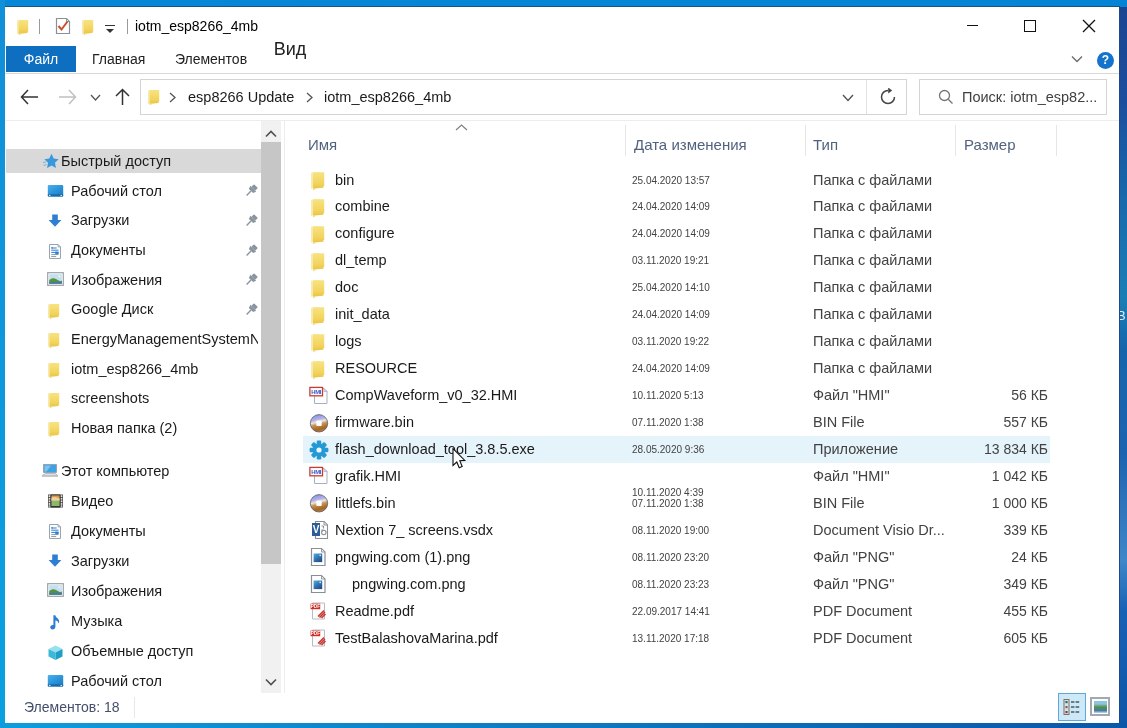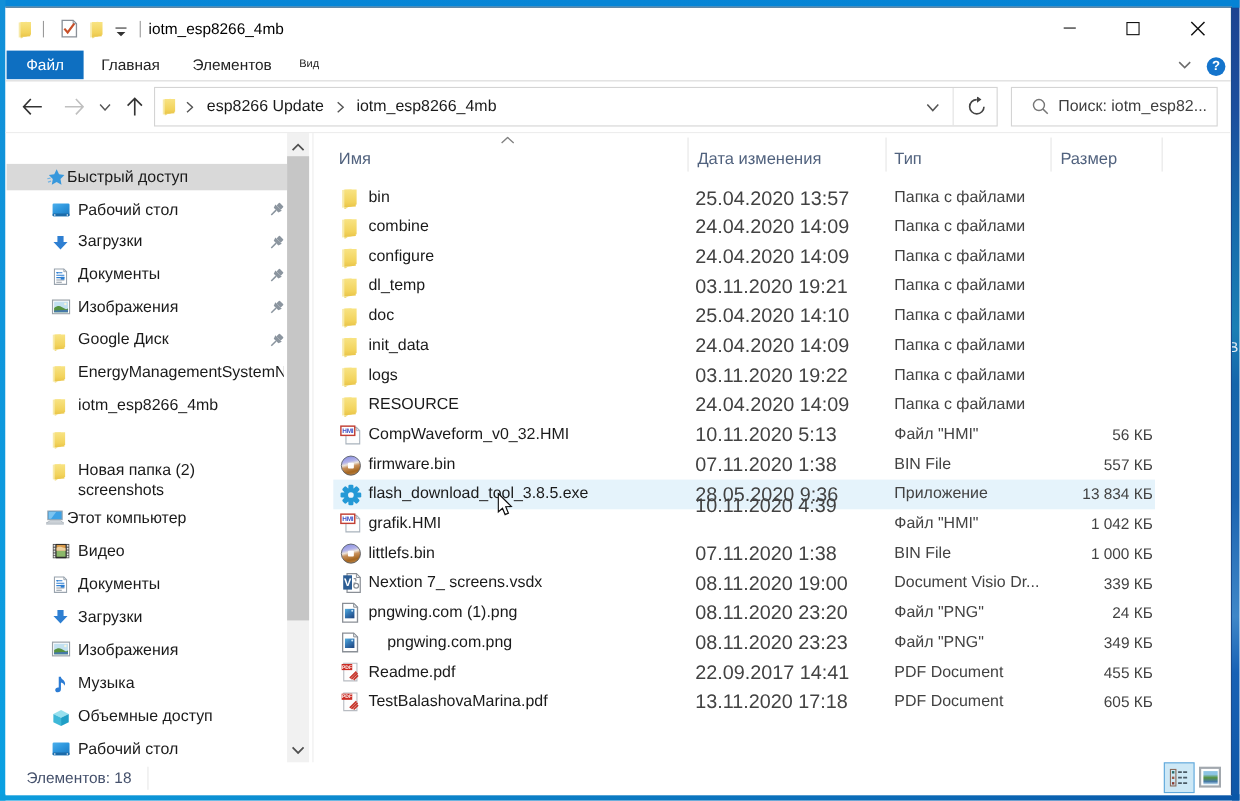--- a/index.html
+++ b/index.html
@@ -1,20 +1,20 @@
 <!DOCTYPE html>
 <html><head><meta charset="utf-8"><title>iotm_esp8266_4mb</title>
 <style>
 * { margin:0; padding:0; box-sizing:border-box; }
 html,body { width:1127px; height:728px; overflow:hidden; }
 body { position:relative; font-family:"Liberation Sans",sans-serif; background:#fff; -webkit-font-smoothing:antialiased; }
 .abs { position:absolute; }
 .icon svg { display:block; }
 .ntxt { font-size:14.5px; color:#1a1a1a; line-height:27px; white-space:nowrap; }
-.gtxt { font-size:18px; color:#424242; line-height:27px; white-space:nowrap; }
+.gtxt { font-size:10px; color:#424242; line-height:27px; white-space:nowrap; }
 .ttxt { font-size:14.5px; color:#424242; line-height:27px; white-space:nowrap; }
 .rtxt { font-size:14px; color:#424242; line-height:27px; text-align:right; }
 .stxt { font-size:14.5px; color:#1a1a1a; line-height:24px; white-space:nowrap; }
 .htxt { font-size:15px; color:#51627e; white-space:nowrap; }
 </style></head>
 <body>
 
 <div class="abs" style="left:1120px;top:0;width:7px;height:728px;background:linear-gradient(#1c4390,#1b4f9e 14%,#1769ab 27%,#1a7fb5 41%,#1565ab 48%,#1c63b0 62%,#3f87c8 77%,#1761b5 84%,#0e56a6)"></div>
 <div class="abs" style="left:0;top:0;width:1127px;height:7px;background:linear-gradient(to right,#0787d8,#0583d4)"></div>
 <div class="abs" style="left:0;top:0;width:5px;height:728px;background:linear-gradient(#118fd8,#0aa0e2)"></div>
@@ -67,21 +67,21 @@
 <div class="abs" style="left:967px;top:25px;width:11px;height:1.4px;background:#111"></div>
 <div class="abs" style="left:1024px;top:20px;width:12px;height:12px;border:1.4px solid #111"></div>
 <svg class="abs" style="left:1082px;top:19px" width="14" height="14" viewBox="0 0 14 14">
     <path d="M1 1 L13 13 M13 1 L1 13" stroke="#111" stroke-width="1.3"></path>
   </svg>
 
 <div class="abs" style="left:6px;top:46px;width:70px;height:26px;background:#0e6fc1"></div>
 <div class="abs" style="left:6px;top:46px;width:70px;height:26px;font-size:14px;color:#fff;text-align:center;line-height:26px">Файл</div>
 <div class="abs" style="left:92px;top:46px;width:50px;height:26px;font-size:14px;color:#222;text-align:right;line-height:26px">Главная</div>
 <div class="abs" style="left:168px;top:46px;width:86px;height:26px;font-size:14px;color:#222;text-align:center;line-height:26px">Элементов</div>
-<div class="abs" style="left:272px;top:46px;width:36px;height:26px;font-size:10px;color:#222;line-height:26px">Вид</div>
+<div class="abs" style="left:272px;top:36px;width:36px;height:26px;font-size:18px;color:#222;text-align:center;line-height:26px">Вид</div>
 <div class="abs" style="left:5px;top:72.5px;width:1114px;height:1px;background:#d8d8d8"></div>
 <svg class="abs" style="left:1070px;top:55px" width="14" height="9" viewBox="0 0 14 9">
     <path d="M2 1.5 L7 6.5 L12 1.5" stroke="#6d6d6d" stroke-width="1.4" fill="none"></path>
   </svg>
 <div class="abs" style="left:1097px;top:51.5px;width:17px;height:17px;border-radius:50%;background:#1474cc"></div>
 <div class="abs" style="left:1097px;top:51.5px;width:17px;height:17px;font-size:12px;font-weight:bold;color:#fff;text-align:center;line-height:17px">?</div>
 
 <svg class="abs" style="left:20px;top:89px" width="19" height="16" viewBox="0 0 19 16">
     <path d="M8 1 L1.5 8 L8 15 M1.5 8 L18 8" stroke="#333" stroke-width="1.5" fill="none"></path>
   </svg>
@@ -286,21 +286,21 @@
 <stop offset="0" stop-color="#f8e382"></stop>
           <stop offset="0.7" stop-color="#f2d35c"></stop>
           <stop offset="1" stop-color="#e9c448"></stop>
         </linearGradient>
       </defs>
 <path d="M1 2.4 L8.3 1.7 L8.3 15.3 L1 16 Z" fill="#f7eaa9"></path>
 <path d="M2.7 2.0 L12.2 2.0 L12.2 13.6 L11.5 13.7 L11.6 15.0 L2.7 15.7 Z" fill="url(#fgs)"></path>
 <path d="M2.7 15.7 L5.6 15.5 L3.6 17 L2.7 17 Z" fill="#f0dc82"></path>
 </svg>
   </div>
-<div class="abs stxt" style="left:71px;top:386.2px;height:24px;margin-top:48px;">screenshots</div>
+<div class="abs stxt" style="left:71px;top:386.2px;height:24px;">screenshots</div>
 <div class="abs icon" style="left:47px;top:420.4px">
     <svg width="13" height="17" viewBox="0 0 13 17">
 <defs>
         <linearGradient id="fgs" x1="0" y1="0" x2="0" y2="1">
 <stop offset="0" stop-color="#f8e382"></stop>
           <stop offset="0.7" stop-color="#f2d35c"></stop>
           <stop offset="1" stop-color="#e9c448"></stop>
         </linearGradient>
       </defs>
 <path d="M1 2.4 L8.3 1.7 L8.3 15.3 L1 16 Z" fill="#f7eaa9"></path>
@@ -623,21 +623,21 @@
 <div class="abs rtxt" style="left:948px;top:436.0px;width:100px;height:27px">13 834 КБ</div>
 <div class="abs icon" style="left:309px;top:466.4px">
     <svg width="20" height="20" viewBox="0 0 20 20">
 <path d="M5.5 2.5 h9.5 l3 3 v12 h-12.5 z" fill="#fdfdfd" stroke="#a8b2bc" stroke-width="1"></path>
 <path d="M15 2.5 l3 3 h-3 z" fill="#dfe5ea" stroke="#a8b2bc" stroke-width="0.8"></path>
 <rect x="0.9" y="1.4" width="12.6" height="8.4" fill="#fff" stroke="#c23e33" stroke-width="1.3"></rect>
 <text x="7.2" y="8" font-family="Liberation Sans,sans-serif" font-size="5.9" font-weight="bold" fill="#4152c5" text-anchor="middle" letter-spacing="-0.3">HMI</text>
 </svg>
   </div>
 <div class="abs ntxt" style="left:335px;top:462.9px;height:27px">grafik.HMI</div>
-<div class="abs gtxt" style="left:632px;top:446px;height:27px">10.11.2020 4:39</div>
+<div class="abs gtxt" style="left:632px;top:479px;height:27px">10.11.2020 4:39</div>
 <div class="abs ttxt" style="left:813px;top:462.9px;height:27px">Файл "HMI"</div>
 <div class="abs rtxt" style="left:948px;top:462.9px;width:100px;height:27px">1 042 КБ</div>
 <div class="abs icon" style="left:309px;top:493.4px">
     <svg width="20" height="20" viewBox="0 0 20 20">
 <defs>
         <linearGradient id="dg" x1="0.1" y1="0" x2="0.35" y2="1">
 <stop offset="0" stop-color="#8289e2"></stop>
           <stop offset="0.34" stop-color="#b2b2e9"></stop>
 <stop offset="0.48" stop-color="#ece4da"></stop>
           <stop offset="0.62" stop-color="#c8905a"></stop>

